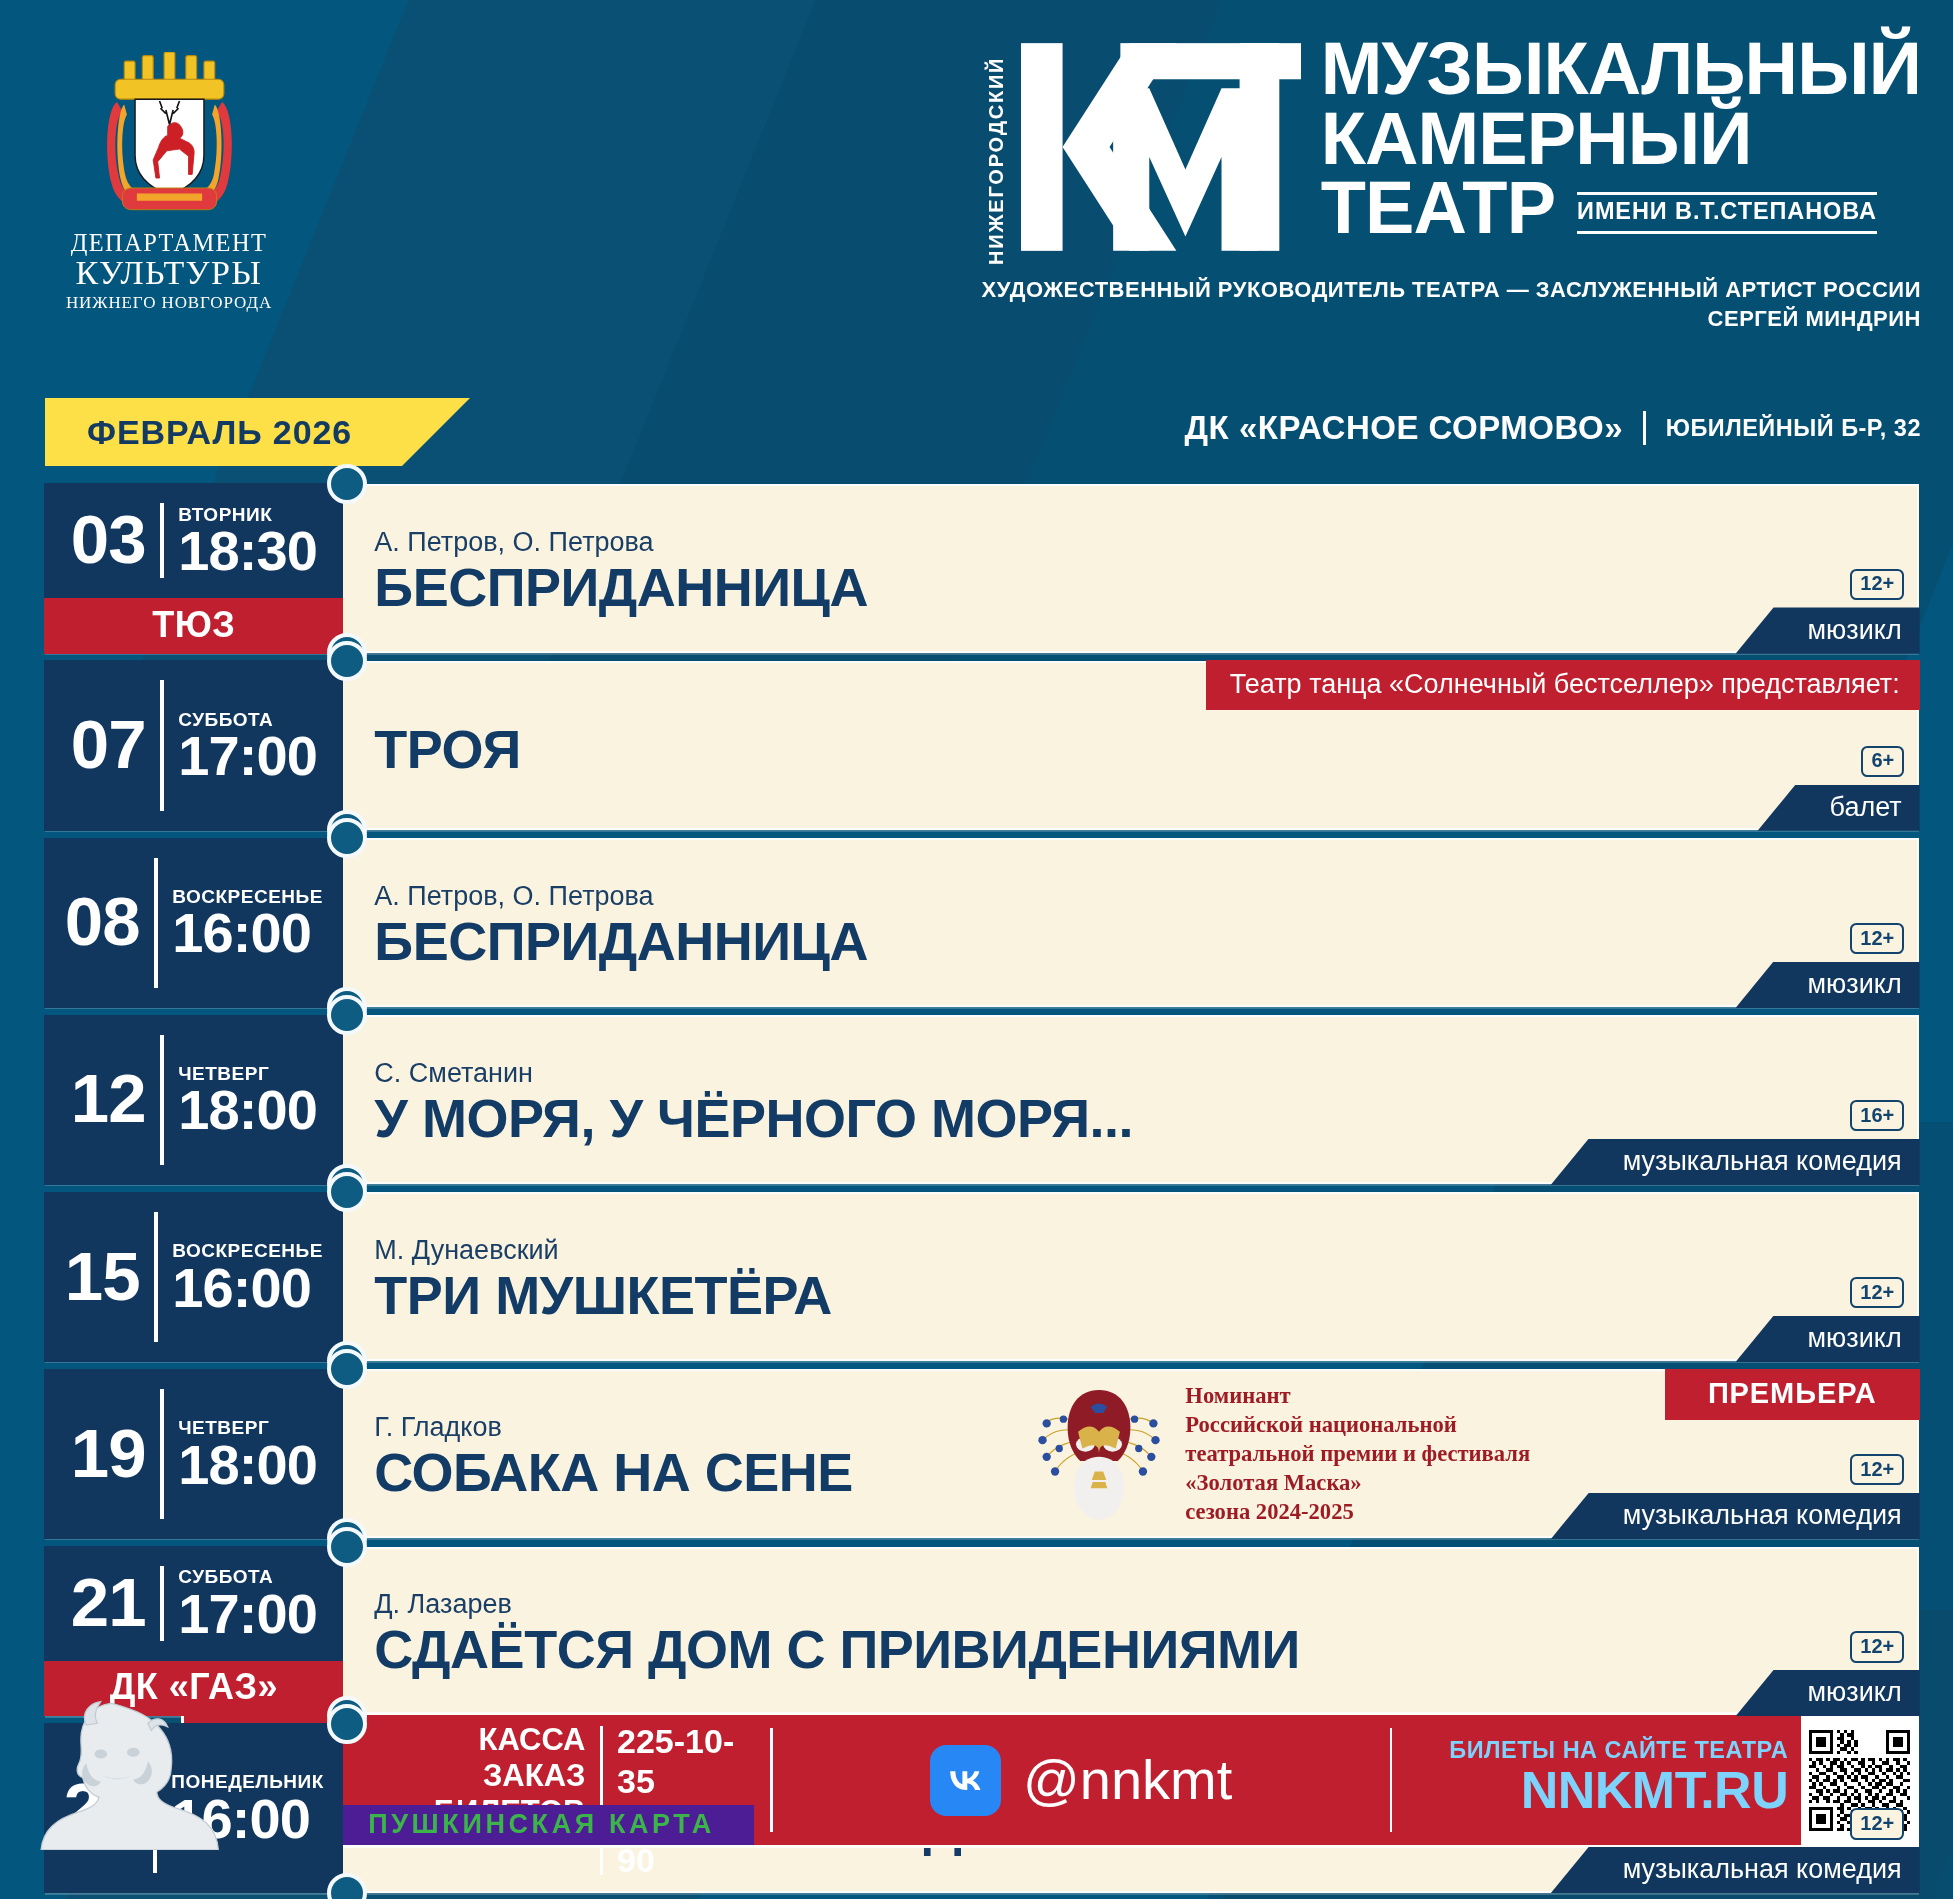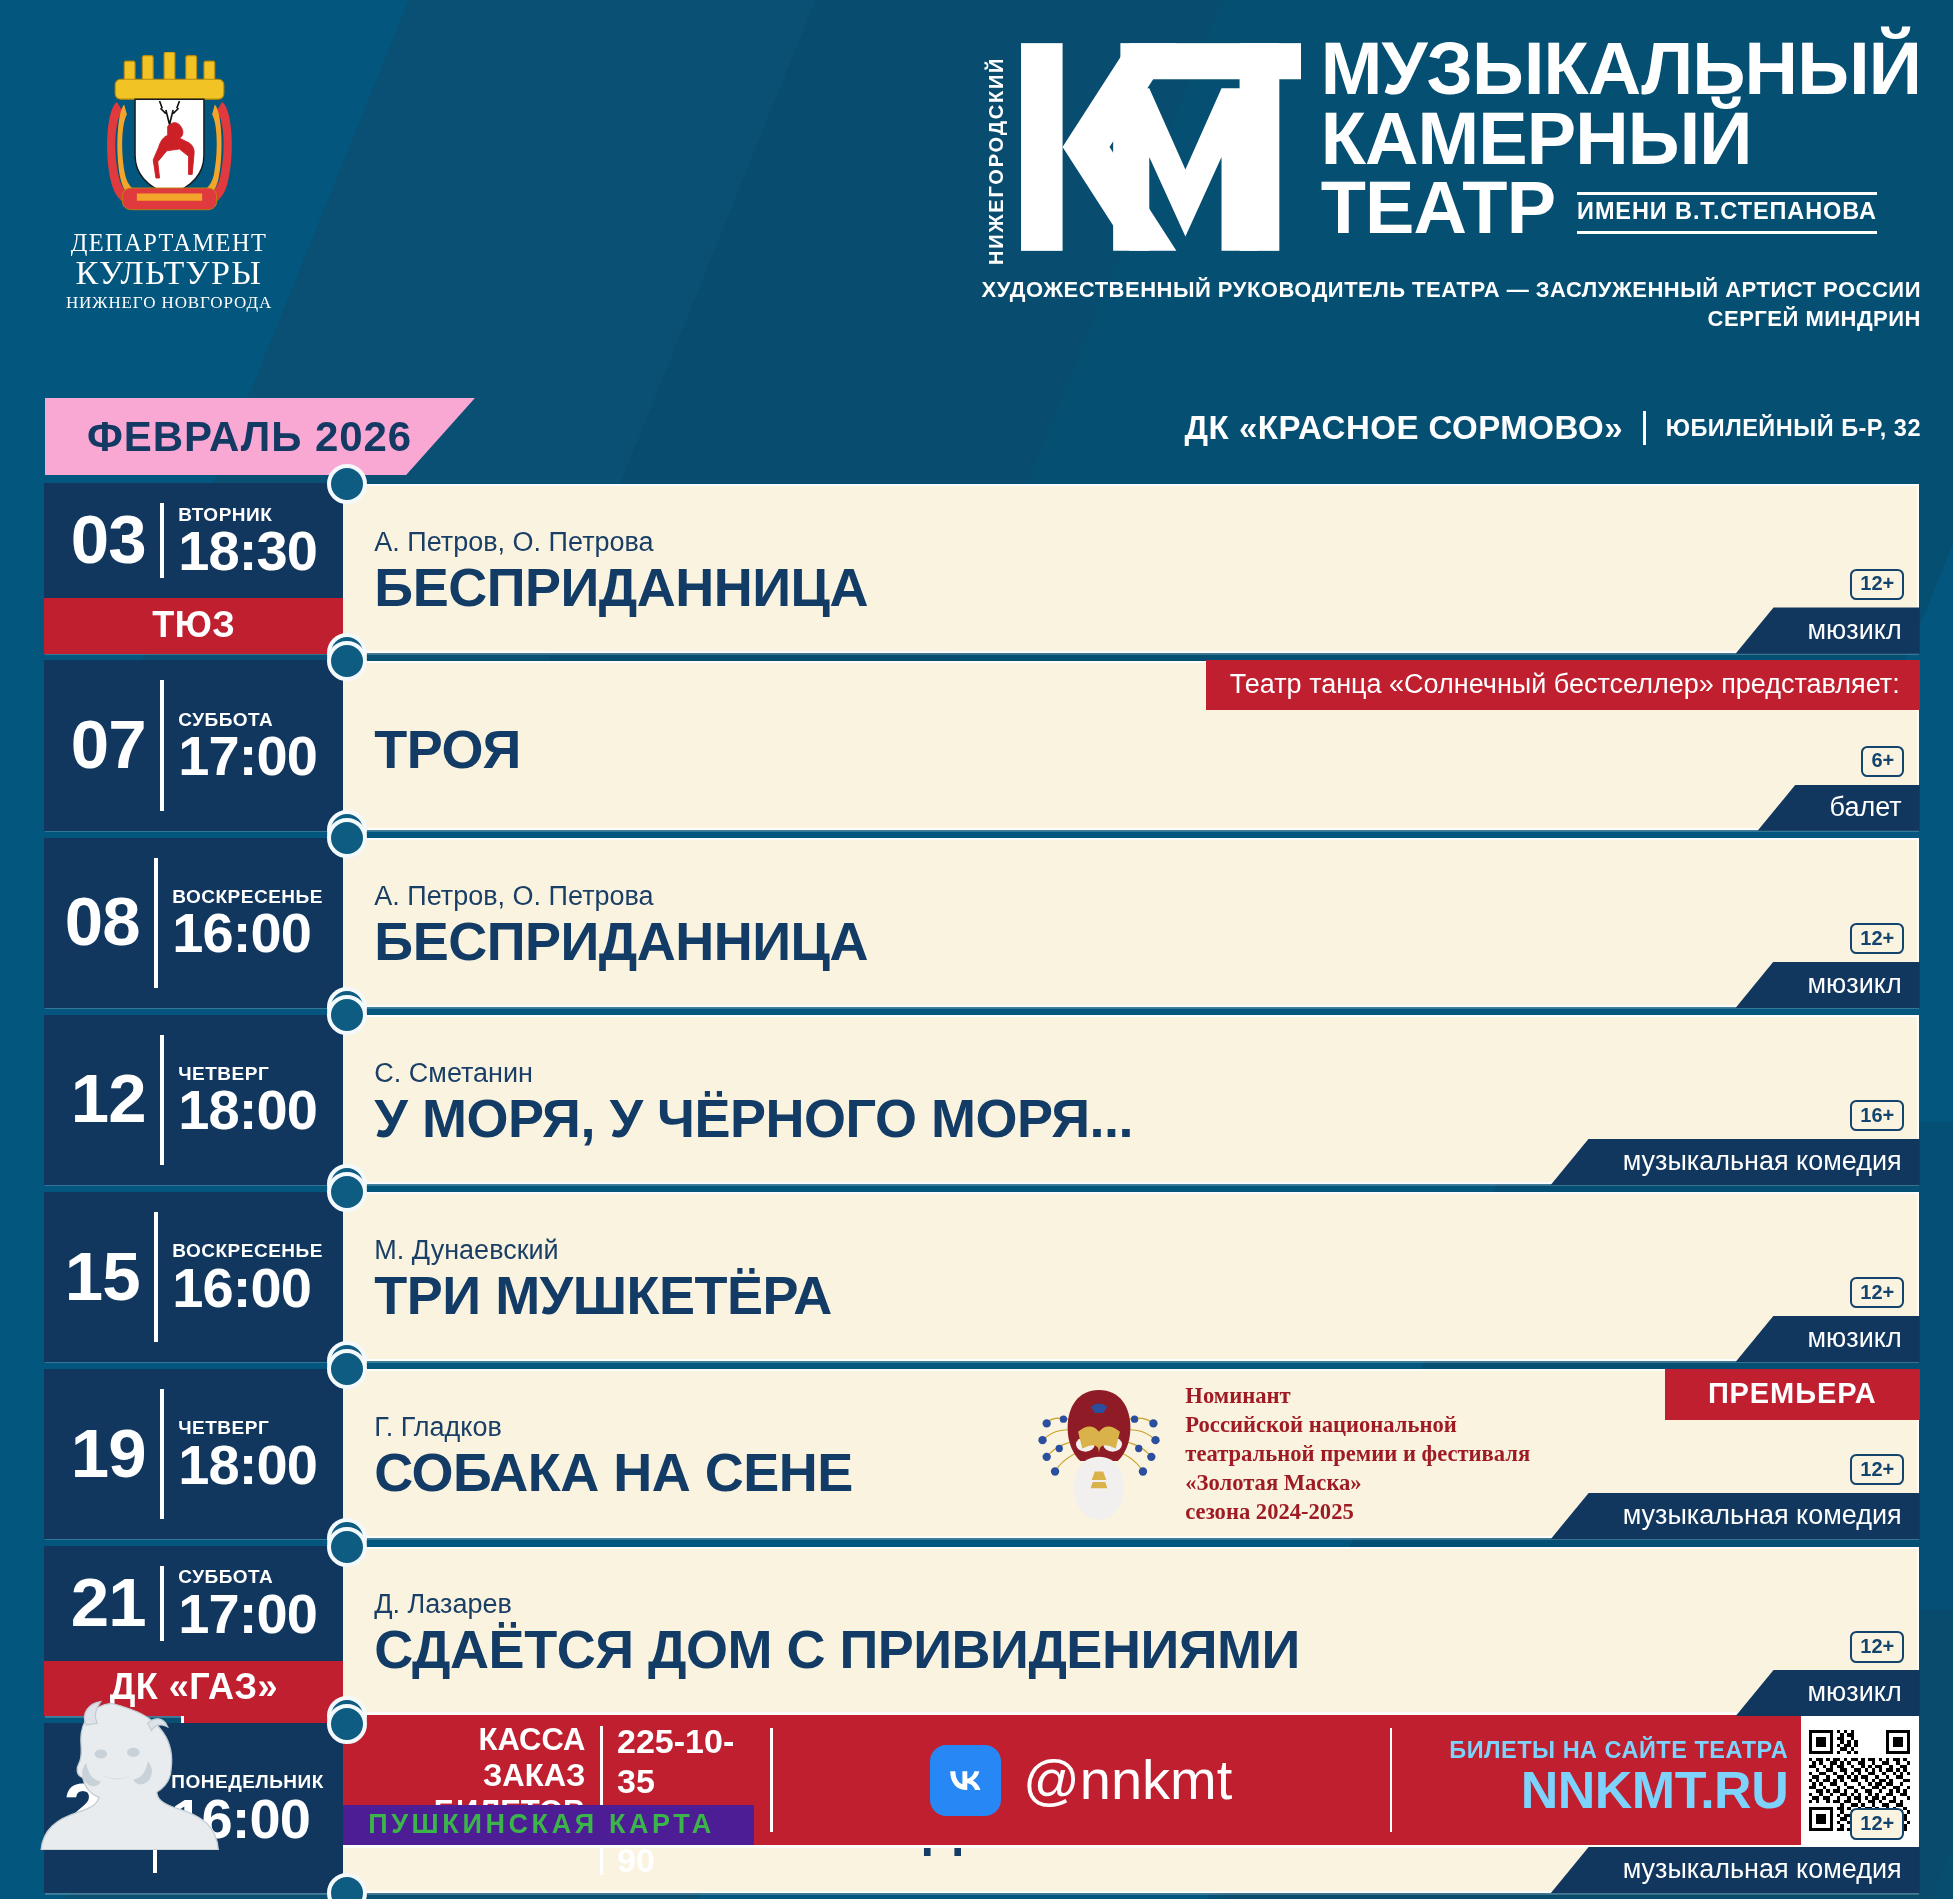--- a/index.html
+++ b/index.html
@@ -118,23 +118,23 @@
     font-size: 22px;
     font-weight: 700;
     letter-spacing: 0.5px;
     line-height: 1.3;
   }
 
   
   .month-tab {
     position: absolute;
     left: 45px; top: 398px;
-    background: #f9a8d4;
+    background: #fde047;
     color: #123a63;
-    font-size: 42px;
+    font-size: 34px;
     font-weight: 700;
     letter-spacing: 0.9px;
     padding: 14.5px 63px 14.5px 42px;
     clip-path: polygon(0 0, 100% 0, 84% 100%, 0 100%);
     min-width: 425px;
   }
   .venue-line {
     position: absolute;
     right: 33px; top: 409px;
     color: #fff;

